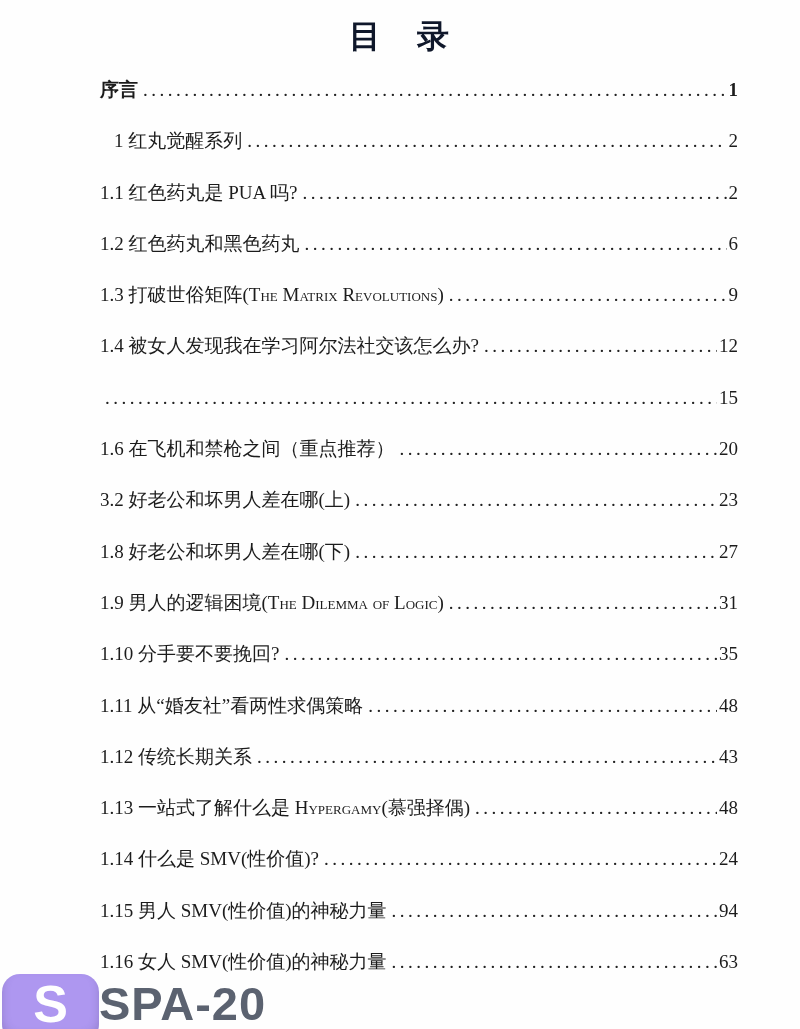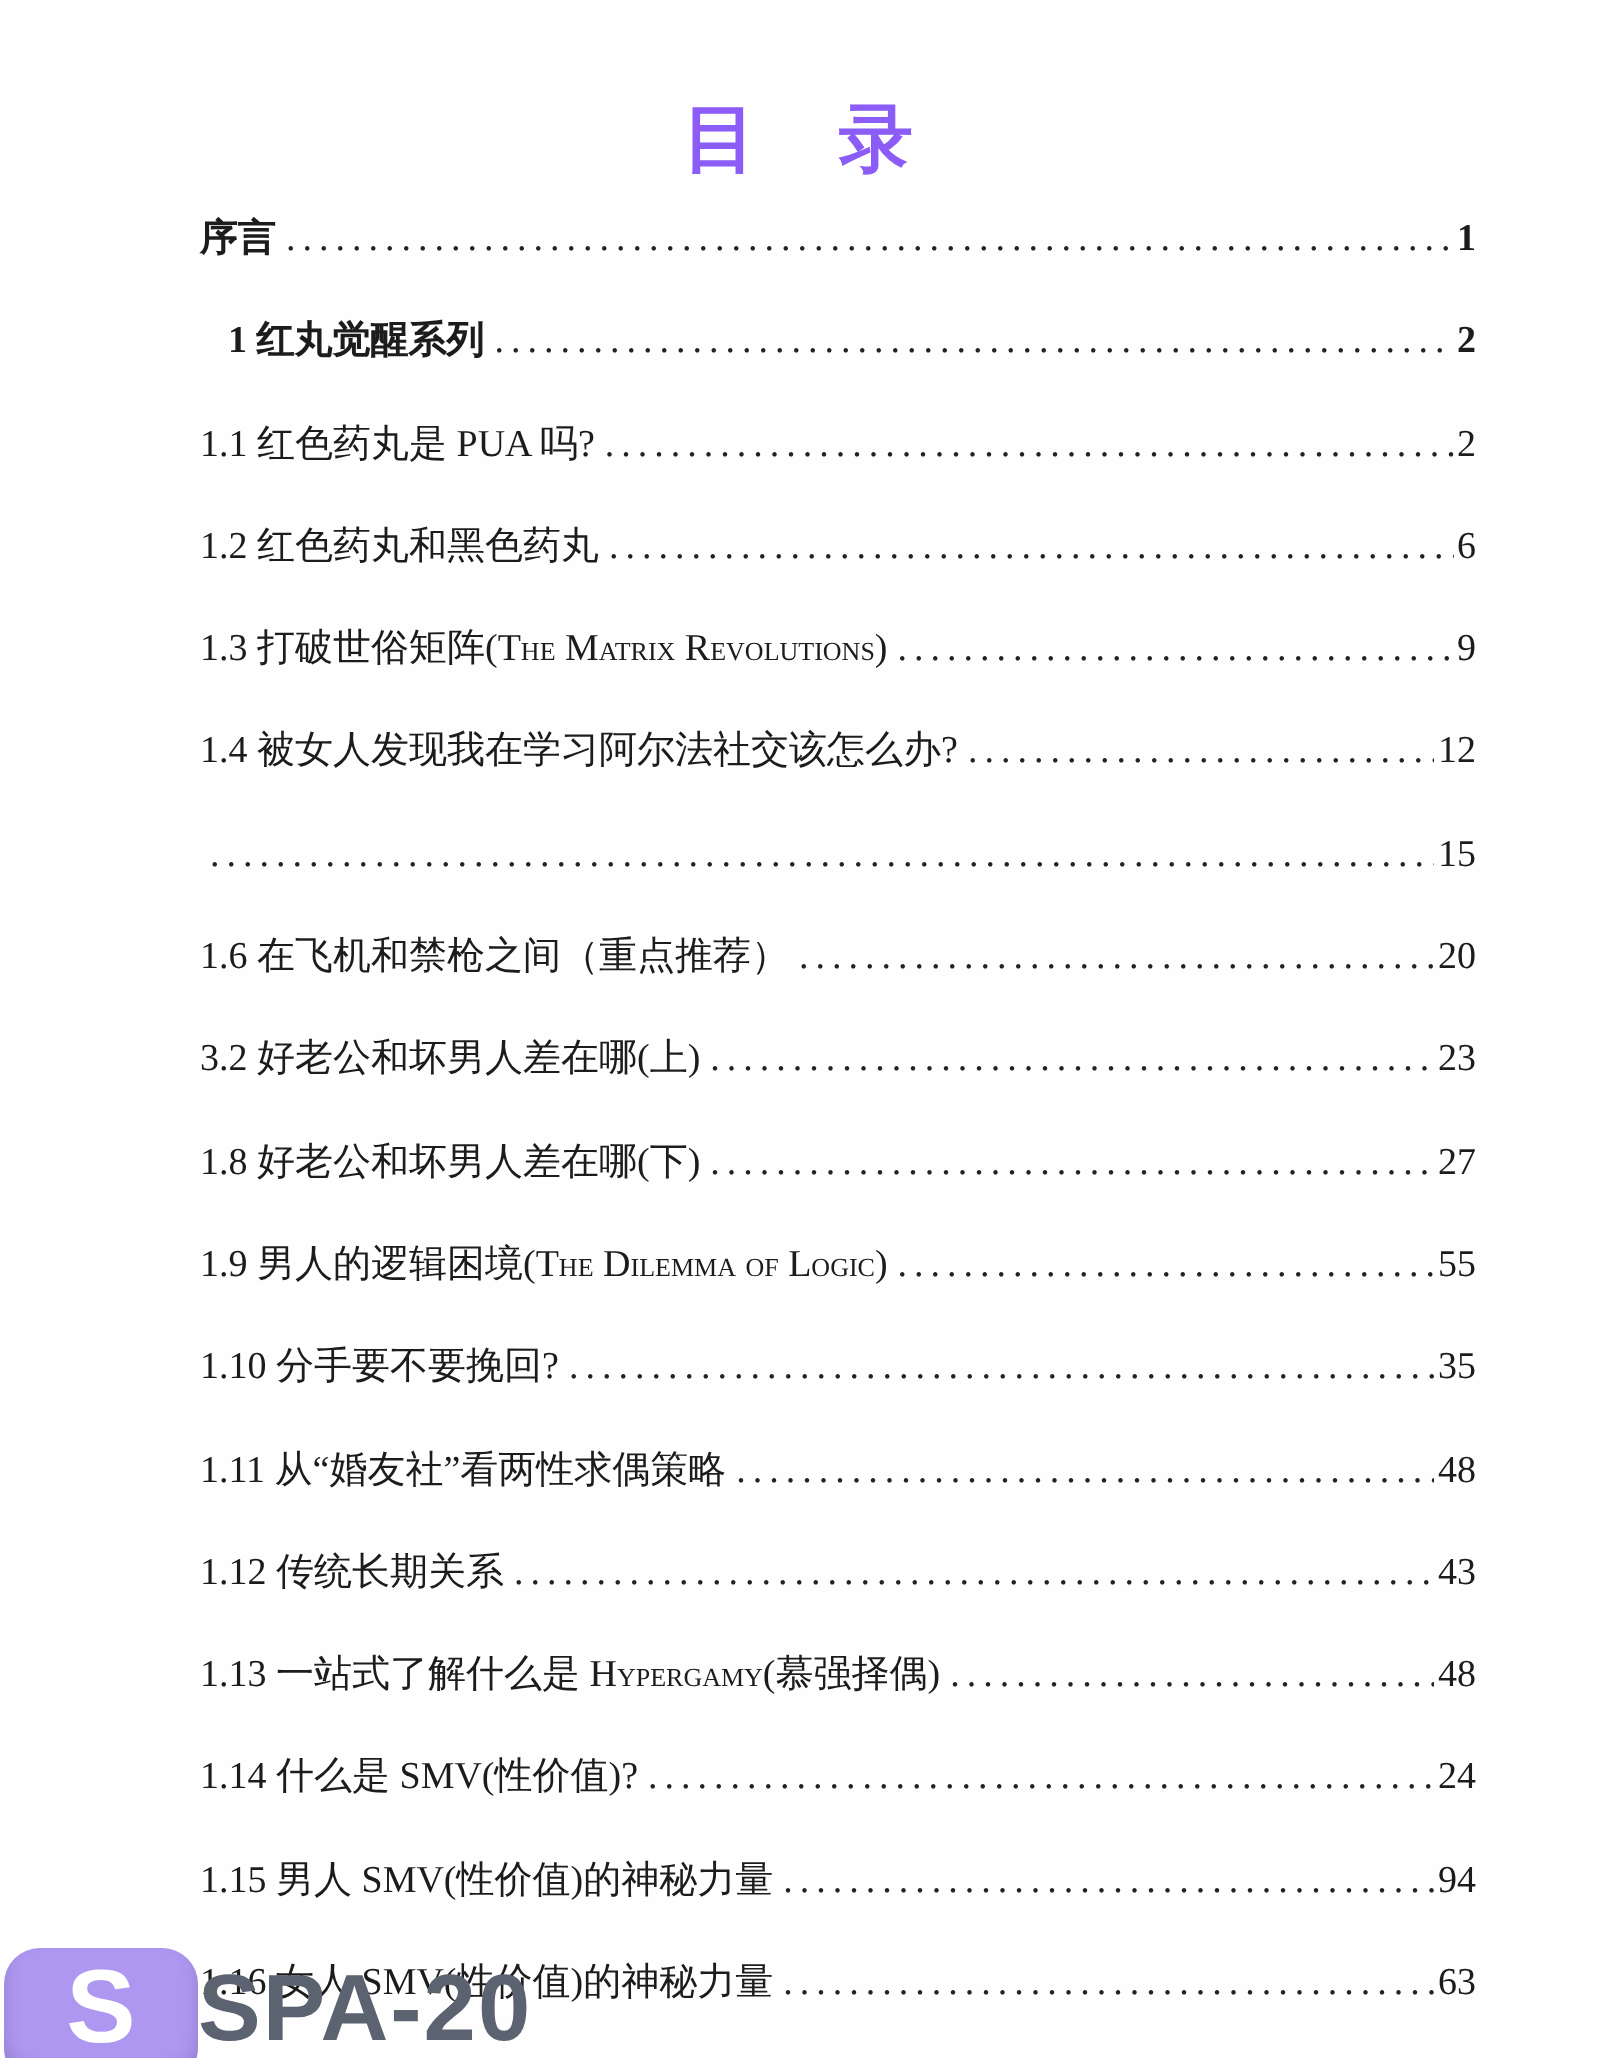--- a/index.html
+++ b/index.html
@@ -16,48 +16,48 @@
     color: #1c1c1c;
   }
   .page {
     position: relative;
     width: 800px;
     height: 1029px;
     background: #fefefe;
   }
   .doc-title {
     margin: 0;
-    padding-top: 45px;
+    padding-top: 15px;
     height: 44px;
     text-align: center;
-    font-size: 37px;
+    font-size: 32px;
     font-weight: bold;
     letter-spacing: 2px;
-    color: #8b5cf6;
+    color: #0f172a;
   }
   .toc {
     margin-top: 20px;
     padding: 0 62px 0 64px;
     margin-left: 36px;
   }
   .toc-row {
     display: flex;
     align-items: baseline;
     font-size: 19px;
     line-height: 22px;
     height: 22px;
     margin-bottom: 29.3px;
     white-space: nowrap;
     cursor: default;
   }
   .toc-row.front .toc-label,
   .toc-row.front .toc-page { font-weight: bold; }
   .toc-row.chapter { padding-left: 14px; }
   .toc-row.chapter .toc-label,
-  .toc-row.chapter .toc-page { font-weight: bold; text-align: right; }
+  .toc-row.chapter .toc-page { font-weight: normal; text-align: right; }
   .toc-label {
     flex: 0 0 auto;
     font-variant: small-caps;
   }
   .toc-dots {
     flex: 1 1 auto;
     overflow: hidden;
     letter-spacing: 3.5px;
     margin-left: 5px;
     margin-right: 2px;
@@ -165,21 +165,21 @@
 
     <div class="toc-row section">
       <span class="toc-label">1.8 好老公和坏男人差在哪(下)</span>
       <span class="toc-dots">............................................................................................................................................</span>
       <span class="toc-page">27</span>
     </div>
 
     <div class="toc-row section">
       <span class="toc-label">1.9 男人的逻辑困境(The Dilemma of Logic)</span>
       <span class="toc-dots">............................................................................................................................................</span>
-      <span class="toc-page">55</span>
+      <span class="toc-page">31</span>
     </div>
 
     <div class="toc-row section">
       <span class="toc-label">1.10 分手要不要挽回?</span>
       <span class="toc-dots">............................................................................................................................................</span>
       <span class="toc-page">35</span>
     </div>
 
     <div class="toc-row section">
       <span class="toc-label">1.11 从“婚友社”看两性求偶策略</span>

